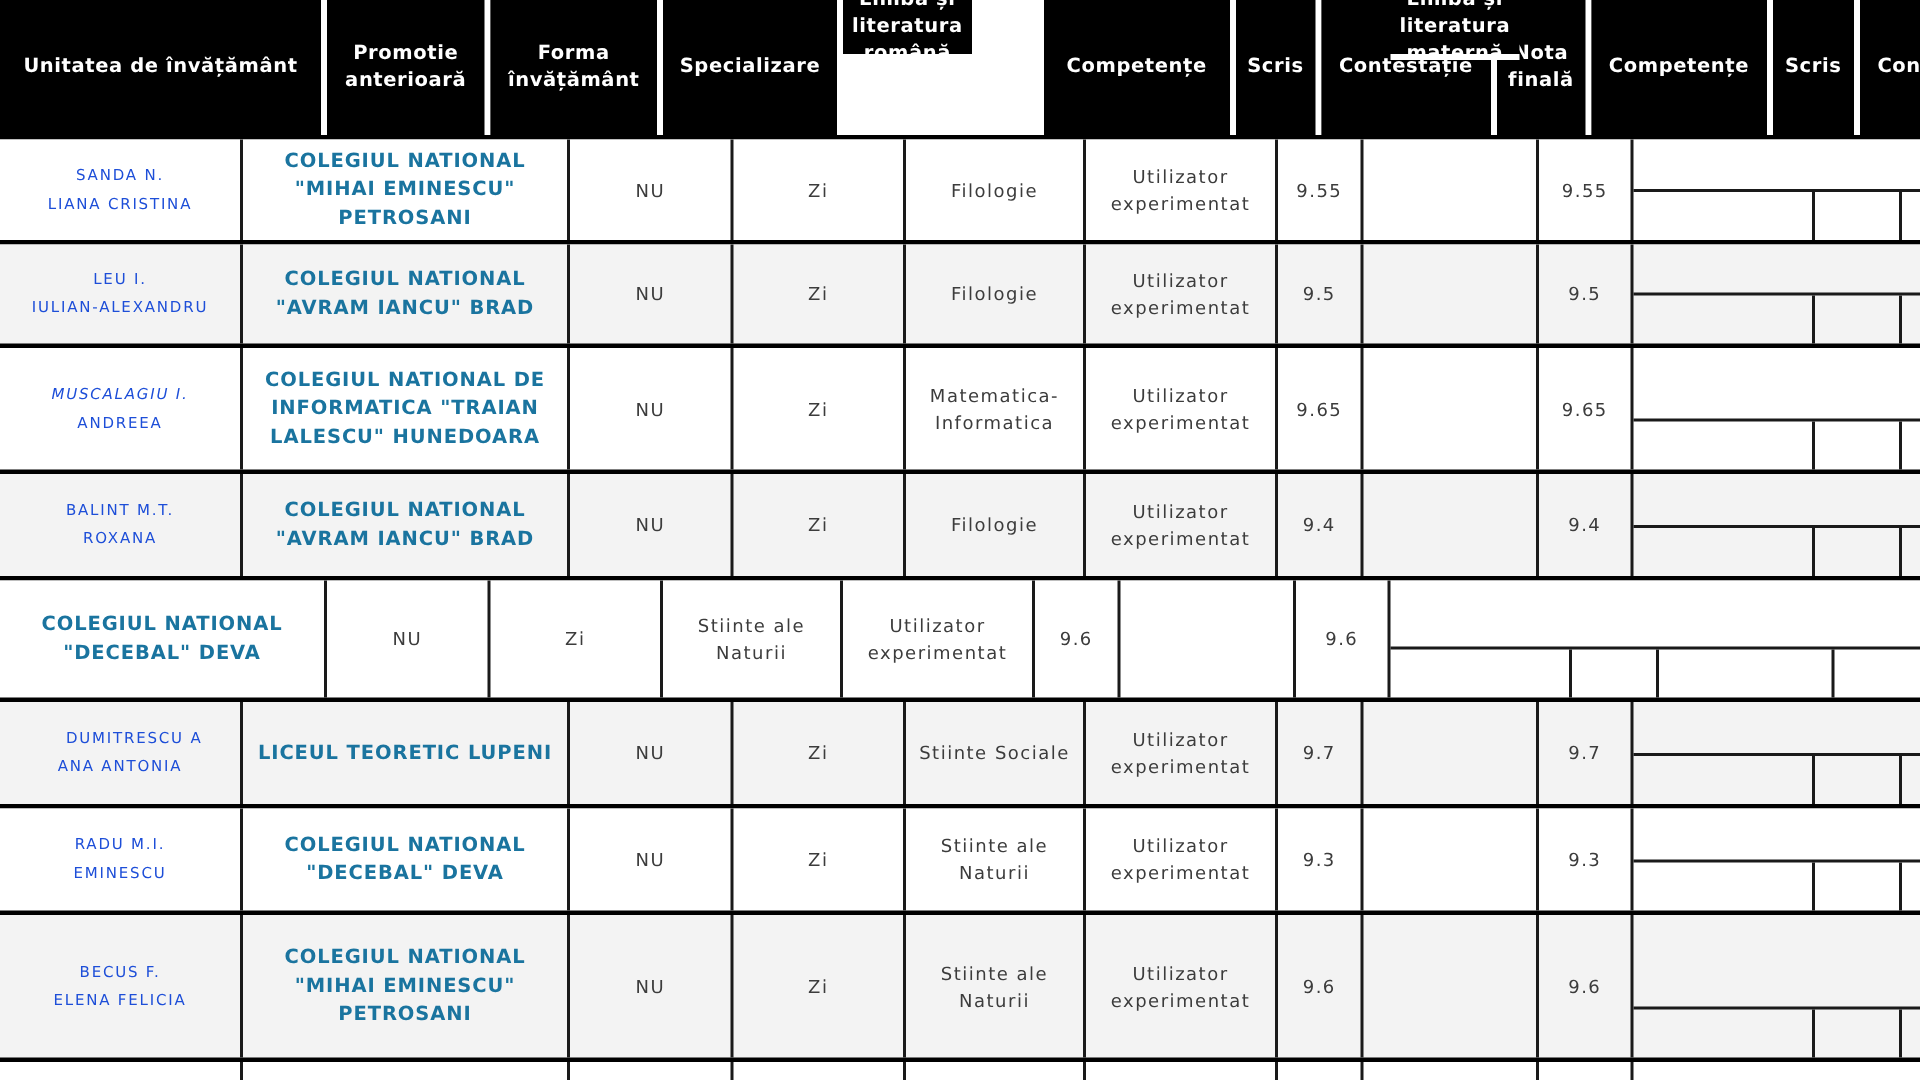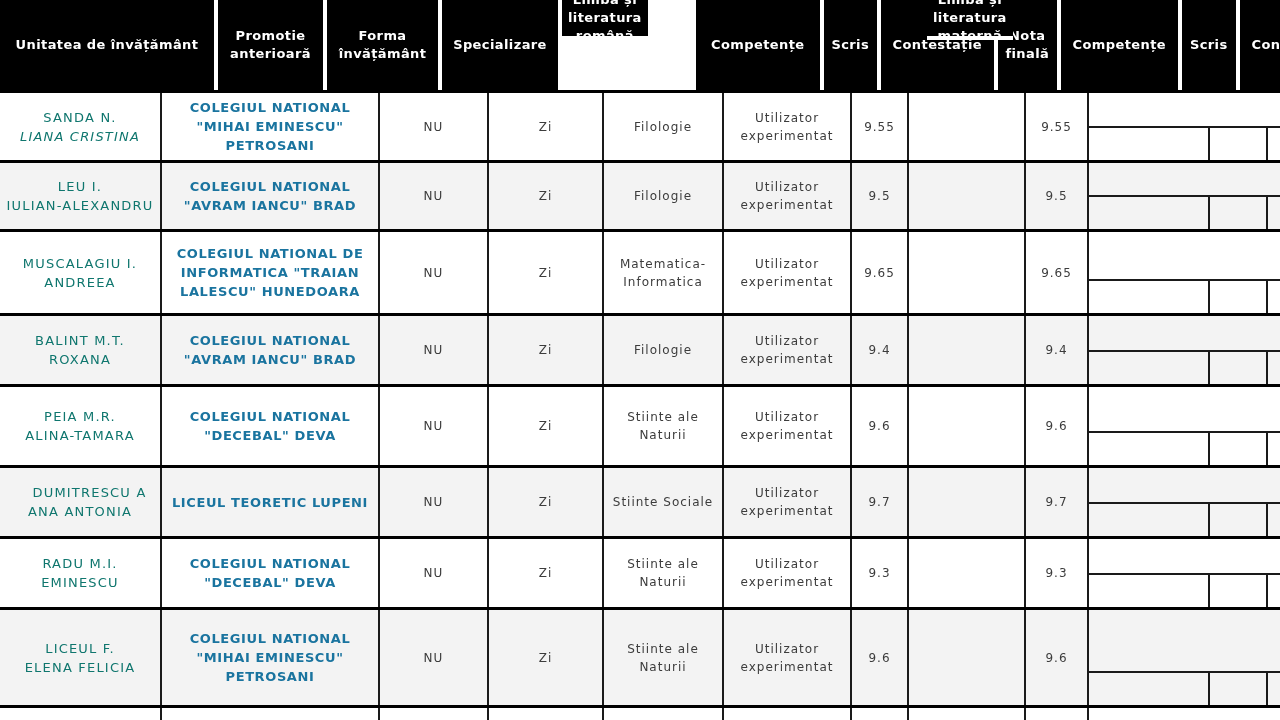--- a/index.html
+++ b/index.html
@@ -27,21 +27,21 @@
   
   .trow{display:flex;border-bottom:3px solid #000;box-sizing:border-box;background:#fff;}
   .trow.alt{background:#f3f3f3;}
   .r1{height:70px}.r2{height:69px}.r3{height:84px}.r4{height:71px}
   .r5{height:81px}.r6{height:71px}.r7{height:71px}.r8{height:98px}
   .r9{height:12px;border-bottom:none;}
   .td{border-right:2px solid #1a1a1a;box-sizing:border-box;display:flex;flex-direction:column;
       align-items:center;justify-content:center;text-align:center;}
   .c1{width:162px}.c2{width:218px}.c3{width:109px}.c4{width:115px}.c5{width:120px}
   .c6{width:128px}.c7{width:57px}.c8{width:117px}.c9{width:63px}
-  .name{color:#0f766e;font-size:13px;letter-spacing:1.2px;line-height:19px;}
+  .name{color:#1d4ed8;font-size:10px;letter-spacing:1.2px;line-height:19px;}
   .school{color:#1a749f;font-weight:bold;font-size:13px;letter-spacing:.6px;line-height:19px;
           padding:0 8px;cursor:pointer;}
   .val{color:#3c3c3c;font-size:12px;letter-spacing:1px;line-height:18px;padding:0 5px;}
 
   
   .mat{width:361px;box-sizing:border-box;display:flex;flex-direction:column;}
   .mat-top{flex:1;}
   .mat-bot{height:34px;border-top:2px solid #1a1a1a;display:flex;box-sizing:border-box;}
   .mtd{border-right:2px solid #1a1a1a;box-sizing:border-box;}
   .mb1{width:121px}.mb2{width:58px}.mb3{width:117px}
@@ -73,21 +73,21 @@
           <div class="th ms2">Scris</div>
           <div class="th ms3">Contestație</div>
 
         </div>
       </div>
     </div>
 
     <div class="trow r1">
       <div class="td c1 name">
           <span style="display: block;">SANDA N.</span>
-          <span style="display: block; font-style: italic;">LIANA CRISTINA</span>
+          <span style="display: block;">LIANA CRISTINA</span>
         </div>
       <div class="td c2">
           <span class="school">COLEGIUL NATIONAL "MIHAI EMINESCU" PETROSANI</span>
         </div>
       <div class="td c3 val">NU</div>
       <div class="td c4 val">Zi</div>
       <div class="td c5 val">Filologie</div>
       <div class="td c6 val">Utilizator experimentat</div>
       <div class="td c7 val">9.55</div>
       <div class="td c8 val"></div>
@@ -124,21 +124,21 @@
           <div class="mtd mb1"></div>
           <div class="mtd mb2"></div>
           <div class="mtd mb3"></div>
 
         </div>
       </div>
     </div>
 
     <div class="trow r3">
       <div class="td c1 name">
-          <span style="display: block;">MUSCALAGIU I.</span>
+          <span style="display: block; font-style: italic;">MUSCALAGIU I.</span>
           <span style="display: block;">ANDREEA</span>
         </div>
       <div class="td c2">
           <span class="school">COLEGIUL NATIONAL DE INFORMATICA "TRAIAN LALESCU" HUNEDOARA</span>
         </div>
       <div class="td c3 val">NU</div>
       <div class="td c4 val">Zi</div>
       <div class="td c5 val">Matematica-Informatica</div>
       <div class="td c6 val">Utilizator experimentat</div>
       <div class="td c7 val">9.65</div>
@@ -175,24 +175,20 @@
         <div class="mat-bot">
           <div class="mtd mb1"></div>
           <div class="mtd mb2"></div>
           <div class="mtd mb3"></div>
 
         </div>
       </div>
     </div>
 
     <div class="trow r5">
-      <div class="td c1 name">
-          <span style="display: block;">PEIA M.R.</span>
-          <span style="display: block;">ALINA-TAMARA</span>
-        </div>
       <div class="td c2">
           <span class="school">COLEGIUL NATIONAL "DECEBAL" DEVA</span>
         </div>
       <div class="td c3 val">NU</div>
       <div class="td c4 val">Zi</div>
       <div class="td c5 val">Stiinte ale Naturii</div>
       <div class="td c6 val">Utilizator experimentat</div>
       <div class="td c7 val">9.6</div>
       <div class="td c8 val"></div>
       <div class="td c9 val">9.6</div>
@@ -254,21 +250,21 @@
           <div class="mtd mb1"></div>
           <div class="mtd mb2"></div>
           <div class="mtd mb3"></div>
 
         </div>
       </div>
     </div>
 
     <div class="trow r8 alt">
       <div class="td c1 name">
-          <span style="display: block;">LICEUL F.</span>
+          <span style="display: block;">BECUS F.</span>
           <span style="display: block;">ELENA FELICIA</span>
         </div>
       <div class="td c2">
           <span class="school">COLEGIUL NATIONAL "MIHAI EMINESCU" PETROSANI</span>
         </div>
       <div class="td c3 val">NU</div>
       <div class="td c4 val">Zi</div>
       <div class="td c5 val">Stiinte ale Naturii</div>
       <div class="td c6 val">Utilizator experimentat</div>
       <div class="td c7 val">9.6</div>

